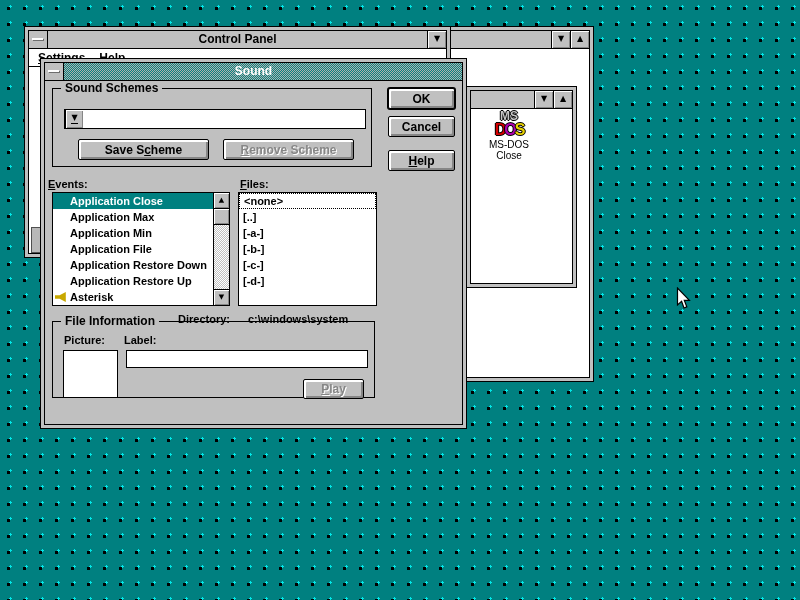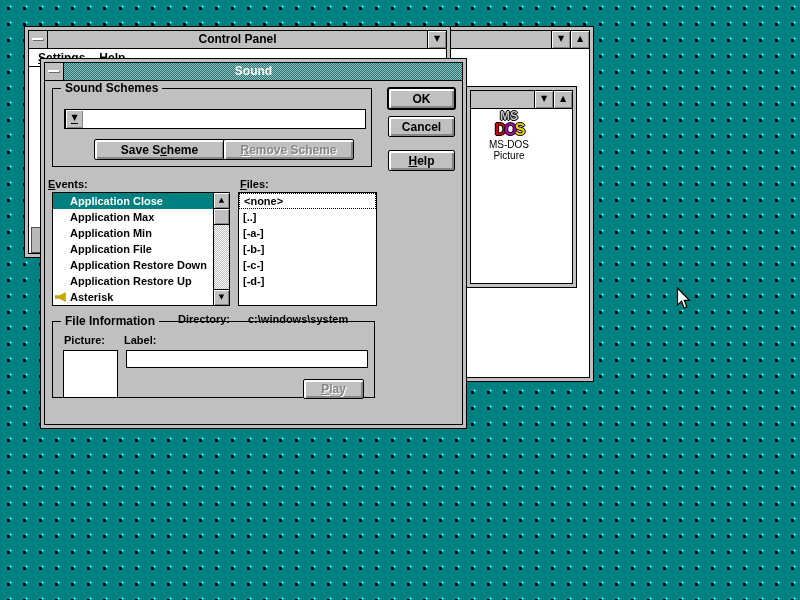--- a/index.html
+++ b/index.html
@@ -97,21 +97,21 @@
           <div class="tb-btn"><span>▼</span></div>
           <div class="tb-btn"><span>▲</span></div>
         </div>
       </div>
       <div class="client">
         <div class="msdos-block">
           <div class="msdos-top">MS</div>
           <div class="msdos-dos"><span class="d">D</span><span class="o">O</span><span class="s">S</span></div>
           <div class="icon-label">
               <div>MS-DOS</div>
-              <div>Picture</div>
+              <div>Close</div>
             </div>
         </div>
       </div>
     </div>
   </div>
 
   <div class="win" style="left:24px;top:26px;width:427px;height:232px;z-index:3;">
     <div class="win-inner">
       <div class="titlebar">
         <div class="ctrlbox"></div>
@@ -139,21 +139,21 @@
       <div style="position:relative;flex:1;">
 
         <div class="groupbox" style="left:7px;top:7px;width:320px;height:79px;">
           <div class="gb-label">Sound Schemes</div>
           <div class="combo" style="left:11px;top:20px;width:302px;height:20px;position:absolute;">
             <div class="combo-btn">
               <div class="arr">▼</div>
               <div class="bar"></div>
             </div>
           </div>
-          <div class="pbtn" style="left:25px;top:50px;width:131px;height:21px;margin-left:16px;">
+          <div class="pbtn" style="left:25px;top:50px;width:131px;height:21px;">
               <span>Save S<u>c</u>heme</span>
             </div>
           <div class="pbtn disabled" style="left:170px;top:50px;width:131px;height:21px;">
               <span><u>R</u>emove Scheme</span>
             </div>
         </div>
 
         <div class="pbtn default" style="left:343px;top:7px;width:67px;height:21px;">
             <span>OK</span>
           </div>

